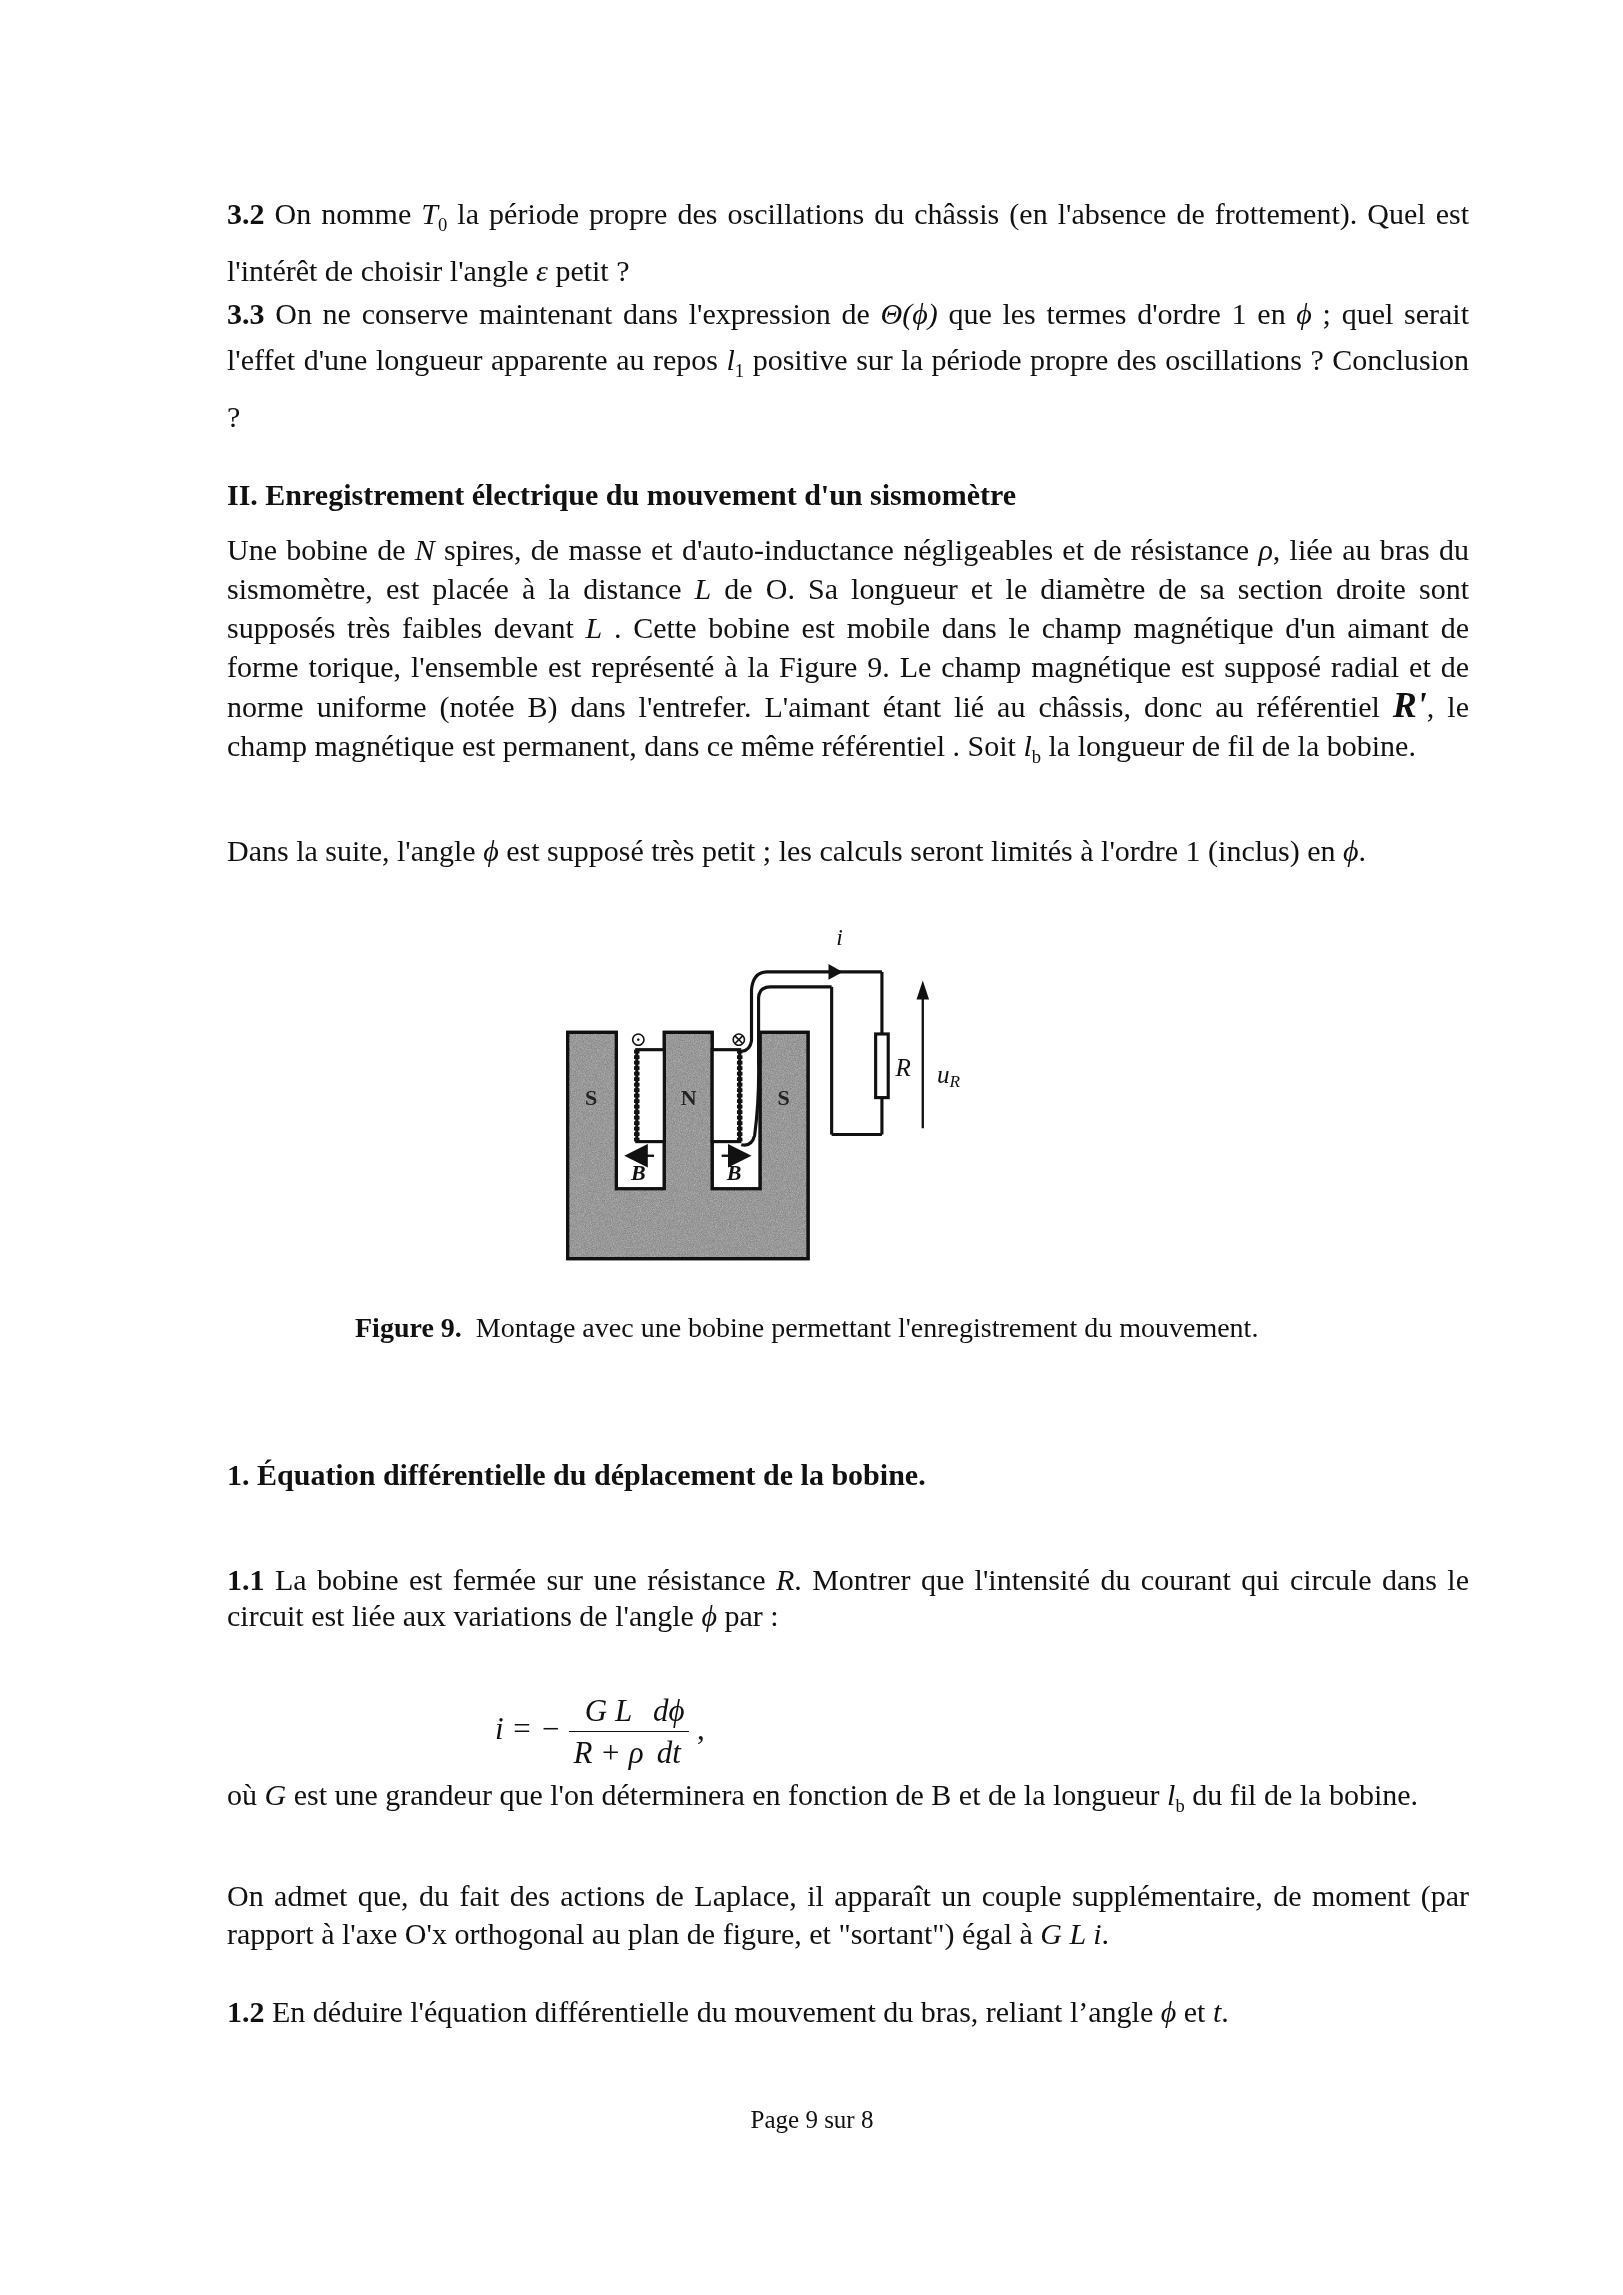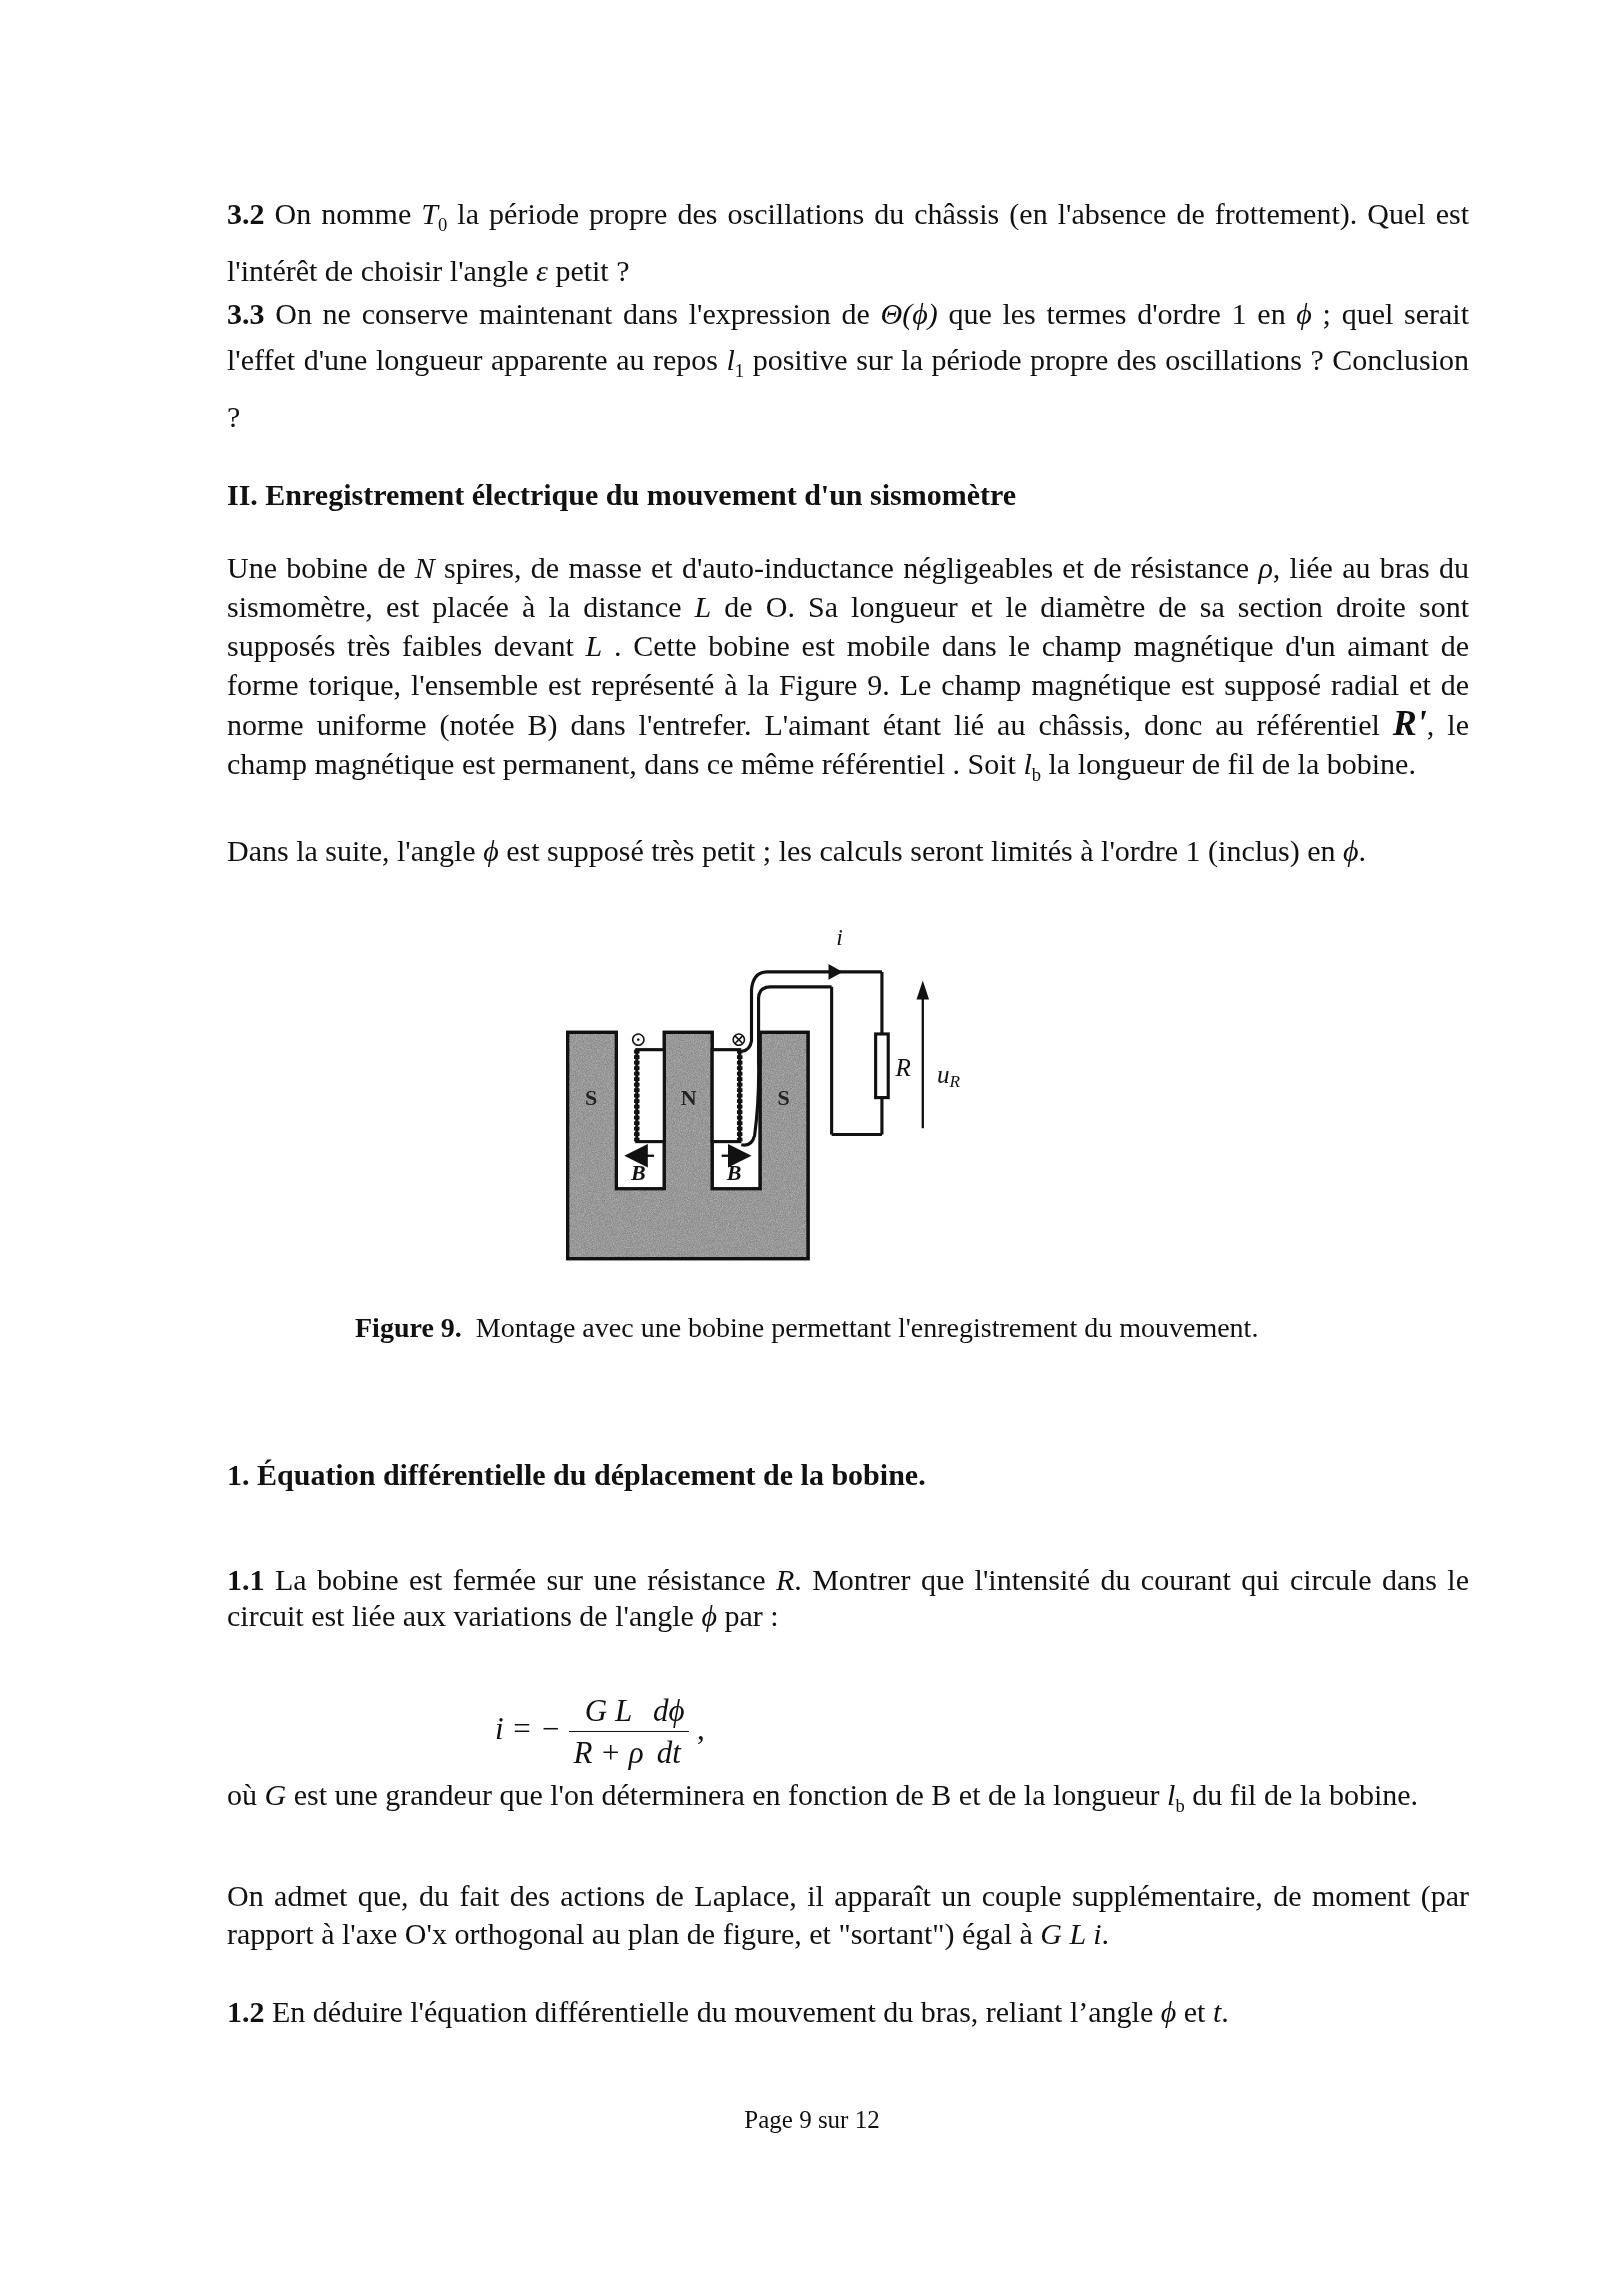--- a/index.html
+++ b/index.html
@@ -34,21 +34,21 @@
   </div>
 
   <div class="block just" style="top:291px;">
     <p class="para">
       <span class="b">3.3</span><span> On ne conserve maintenant dans l'expression de </span><span class="i">Θ(ϕ)</span><span> que les termes d'ordre 1 en </span><span class="i">ϕ</span><span> ; quel serait l'effet d'une longueur apparente au repos </span><span class="i"><span>l</span><span class="sub">1</span></span><span> positive sur la période propre des oscillations ? Conclusion ?</span>
     </p>
   </div>
 
   <div class="block h2" style="top:472px;">II. Enregistrement électrique du mouvement d'un sismomètre</div>
 
-  <div class="block just" style="top:530px; line-height:39px;margin-top:18px;">
+  <div class="block just" style="top:530px; line-height:39px;">
     <p class="para">
       <span>Une bobine de </span><span class="i">N</span><span> spires, de masse et d'auto-inductance négligeables et de résistance </span><span class="i">ρ</span><span>, liée au bras du sismomètre, est placée à la distance </span><span class="i">L</span><span> de O. Sa longueur et le diamètre de sa section droite sont supposés très faibles devant </span><span class="i">L</span><span> . Cette bobine est mobile dans le champ magnétique d'un aimant de forme torique, l'ensemble est représenté à la Figure 9. Le champ magnétique est supposé radial et de norme uniforme (notée B) dans l'entrefer. L'aimant étant lié au châssis, donc au référentiel </span><span class="i b" style="font-size:36px;">R'</span><span>, le champ magnétique est permanent, dans ce même référentiel . Soit </span><span class="i"><span>l</span><span class="sub">b</span></span><span> la longueur de fil de la bobine.</span>
     </p>
   </div>
 
   <div class="block just" style="top:828px;">
     <p class="para">
       <span>Dans la suite, l'angle </span><span class="i">ϕ</span><span> est supposé très petit ; les calculs seront limités à l'ordre 1 (inclus) en </span><span class="i">ϕ</span><span>.</span>
     </p>
   </div>
@@ -144,15 +144,15 @@
       <span>où </span><span class="i">G</span><span> est une grandeur que l'on déterminera en fonction de B et de la longueur </span><span class="i"><span>l</span><span class="sub">b</span></span><span> du fil de la bobine.</span>
     </p>
   </div>
 
   <div class="block" style="top:1973px;margin-top:16px;">
     <p class="para">
       <span class="b">1.2</span><span> En déduire l'équation différentielle du mouvement du bras, reliant l’angle </span><span class="i">ϕ</span><span> et </span><span class="i">t</span><span>.</span>
     </p>
   </div>
 
-  <div class="footer">Page 9 sur 12</div>
+  <div class="footer">Page 9 sur 8</div>
 </div>
 
 
 </body></html>

